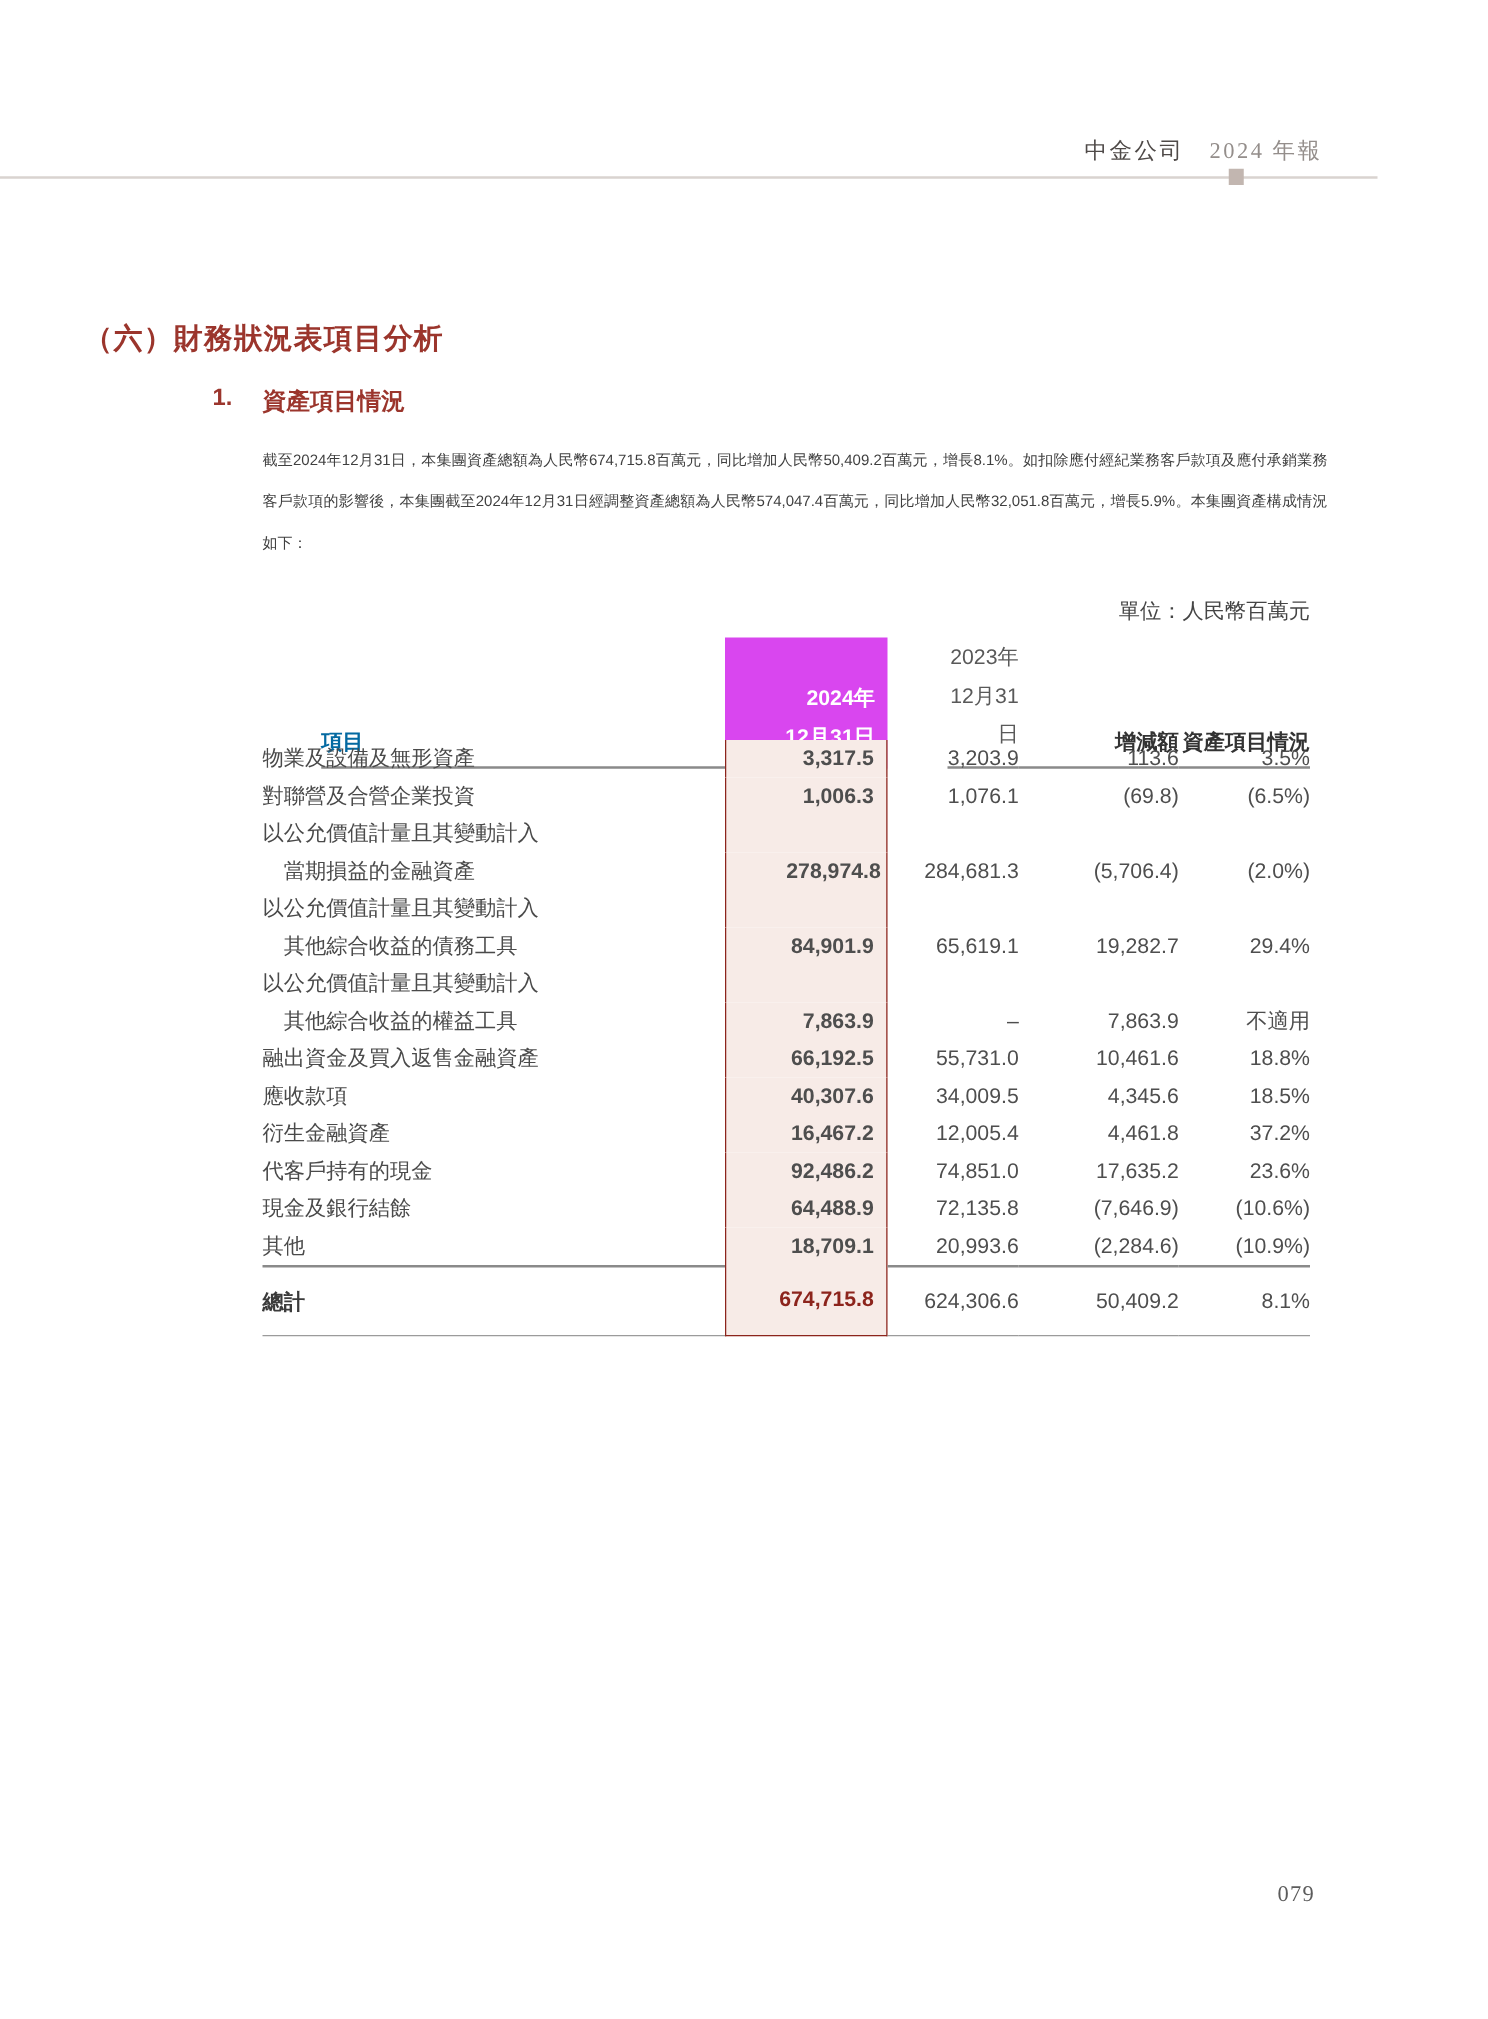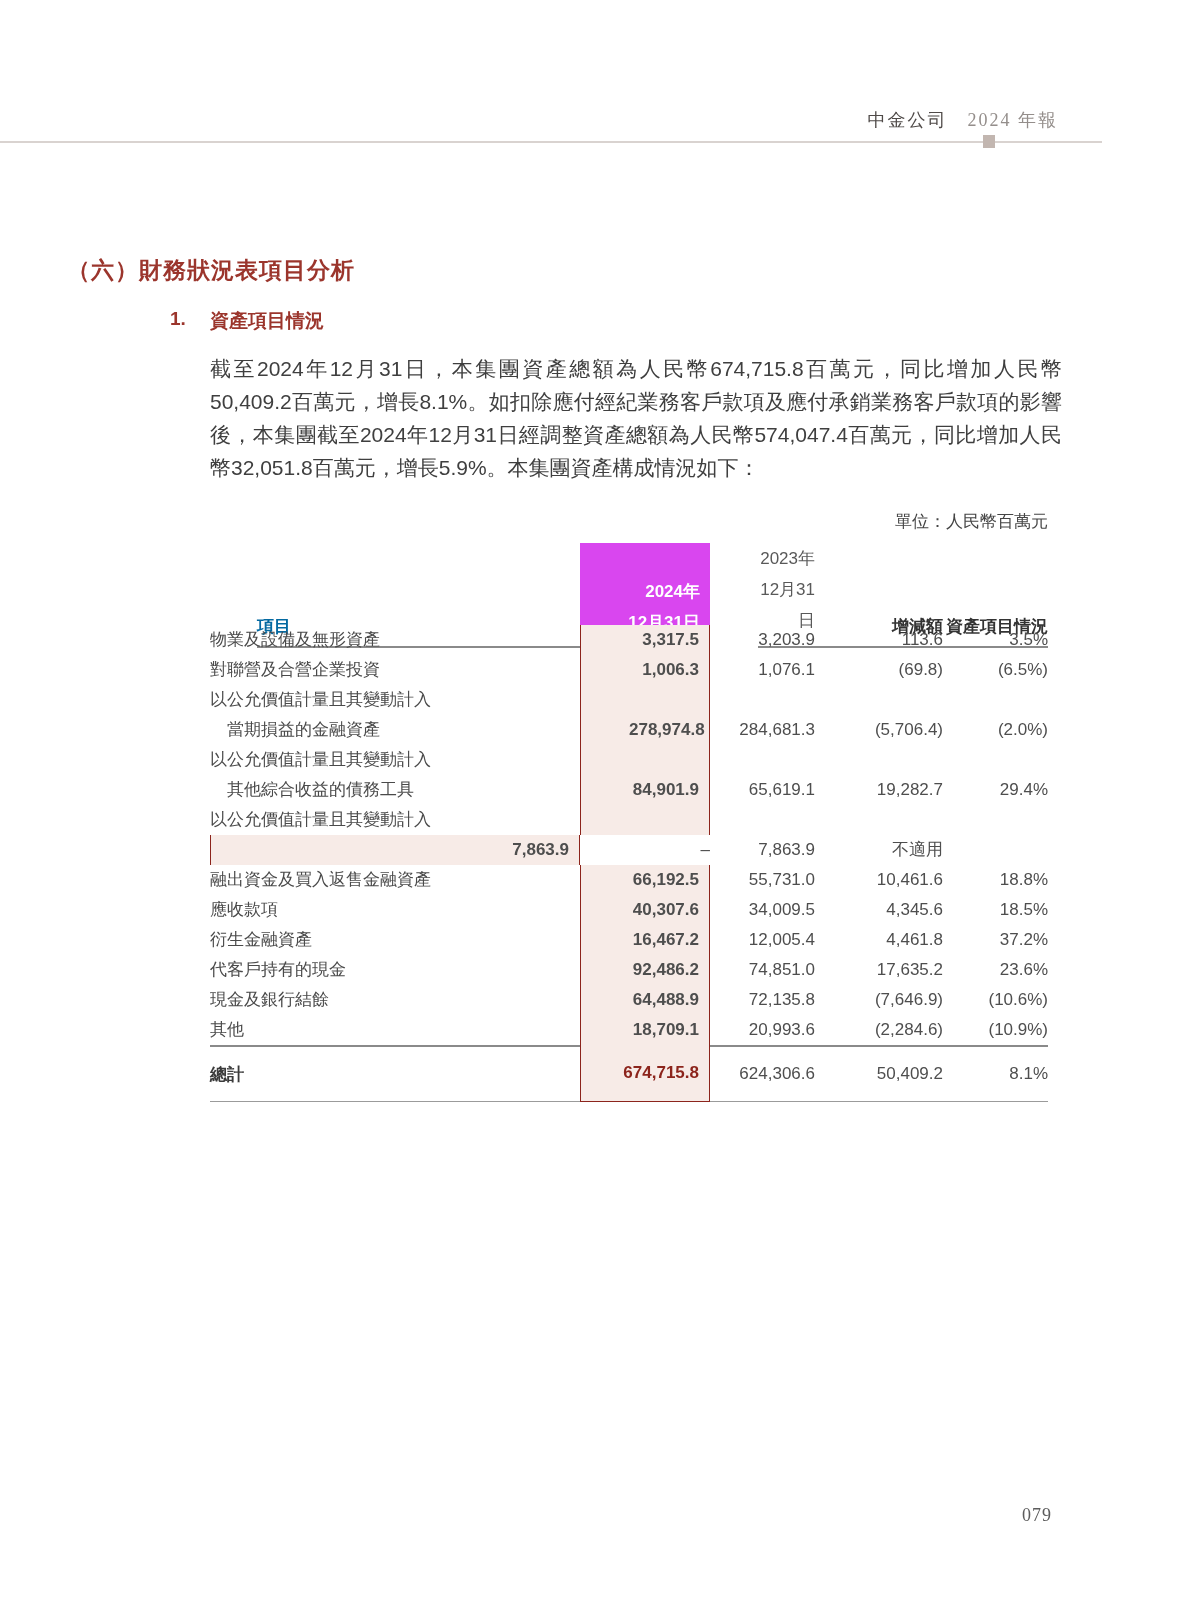--- a/index.html
+++ b/index.html
@@ -41,21 +41,21 @@
   .item-heading {
     margin-left:170px; margin-top:22px;
     font-size:19px; font-weight:bold; color:#9b352c;
     display:flex;
   }
   .item-heading .item-num { width:40px; }
 
   .body-par {
     margin-left:210px; margin-top:18px;
     width:852px;
-    font-size:21px; line-height:33px;
+    font-size:12px; line-height:33px;
     color:#3f3f3f; text-align:justify;
   }
 
   .unit-label {
     margin-left:210px; margin-top:26px;
     width:838px; text-align:right;
     font-size:17px; color:#454545;
   }
 
   
@@ -215,20 +215,21 @@
 
   <div class="grid-row t-row">
     <div class="cell label">以公允價值計量且其變動計入</div>
     <div class="cell hl num"></div>
     <div class="cell num"></div>
     <div class="cell num"></div>
     <div class="cell num"></div>
   </div>
 
   <div class="grid-row t-row">
+    <div class="cell label indent">其他綜合收益的權益工具</div>
     <div class="cell hl num">7,863.9</div>
     <div class="cell num">–</div>
     <div class="cell num">7,863.9</div>
     <div class="cell num">不適用</div>
   </div>
 
   <div class="grid-row t-row">
     <div class="cell label">融出資金及買入返售金融資產</div>
     <div class="cell hl num">66,192.5</div>
     <div class="cell num">55,731.0</div>

